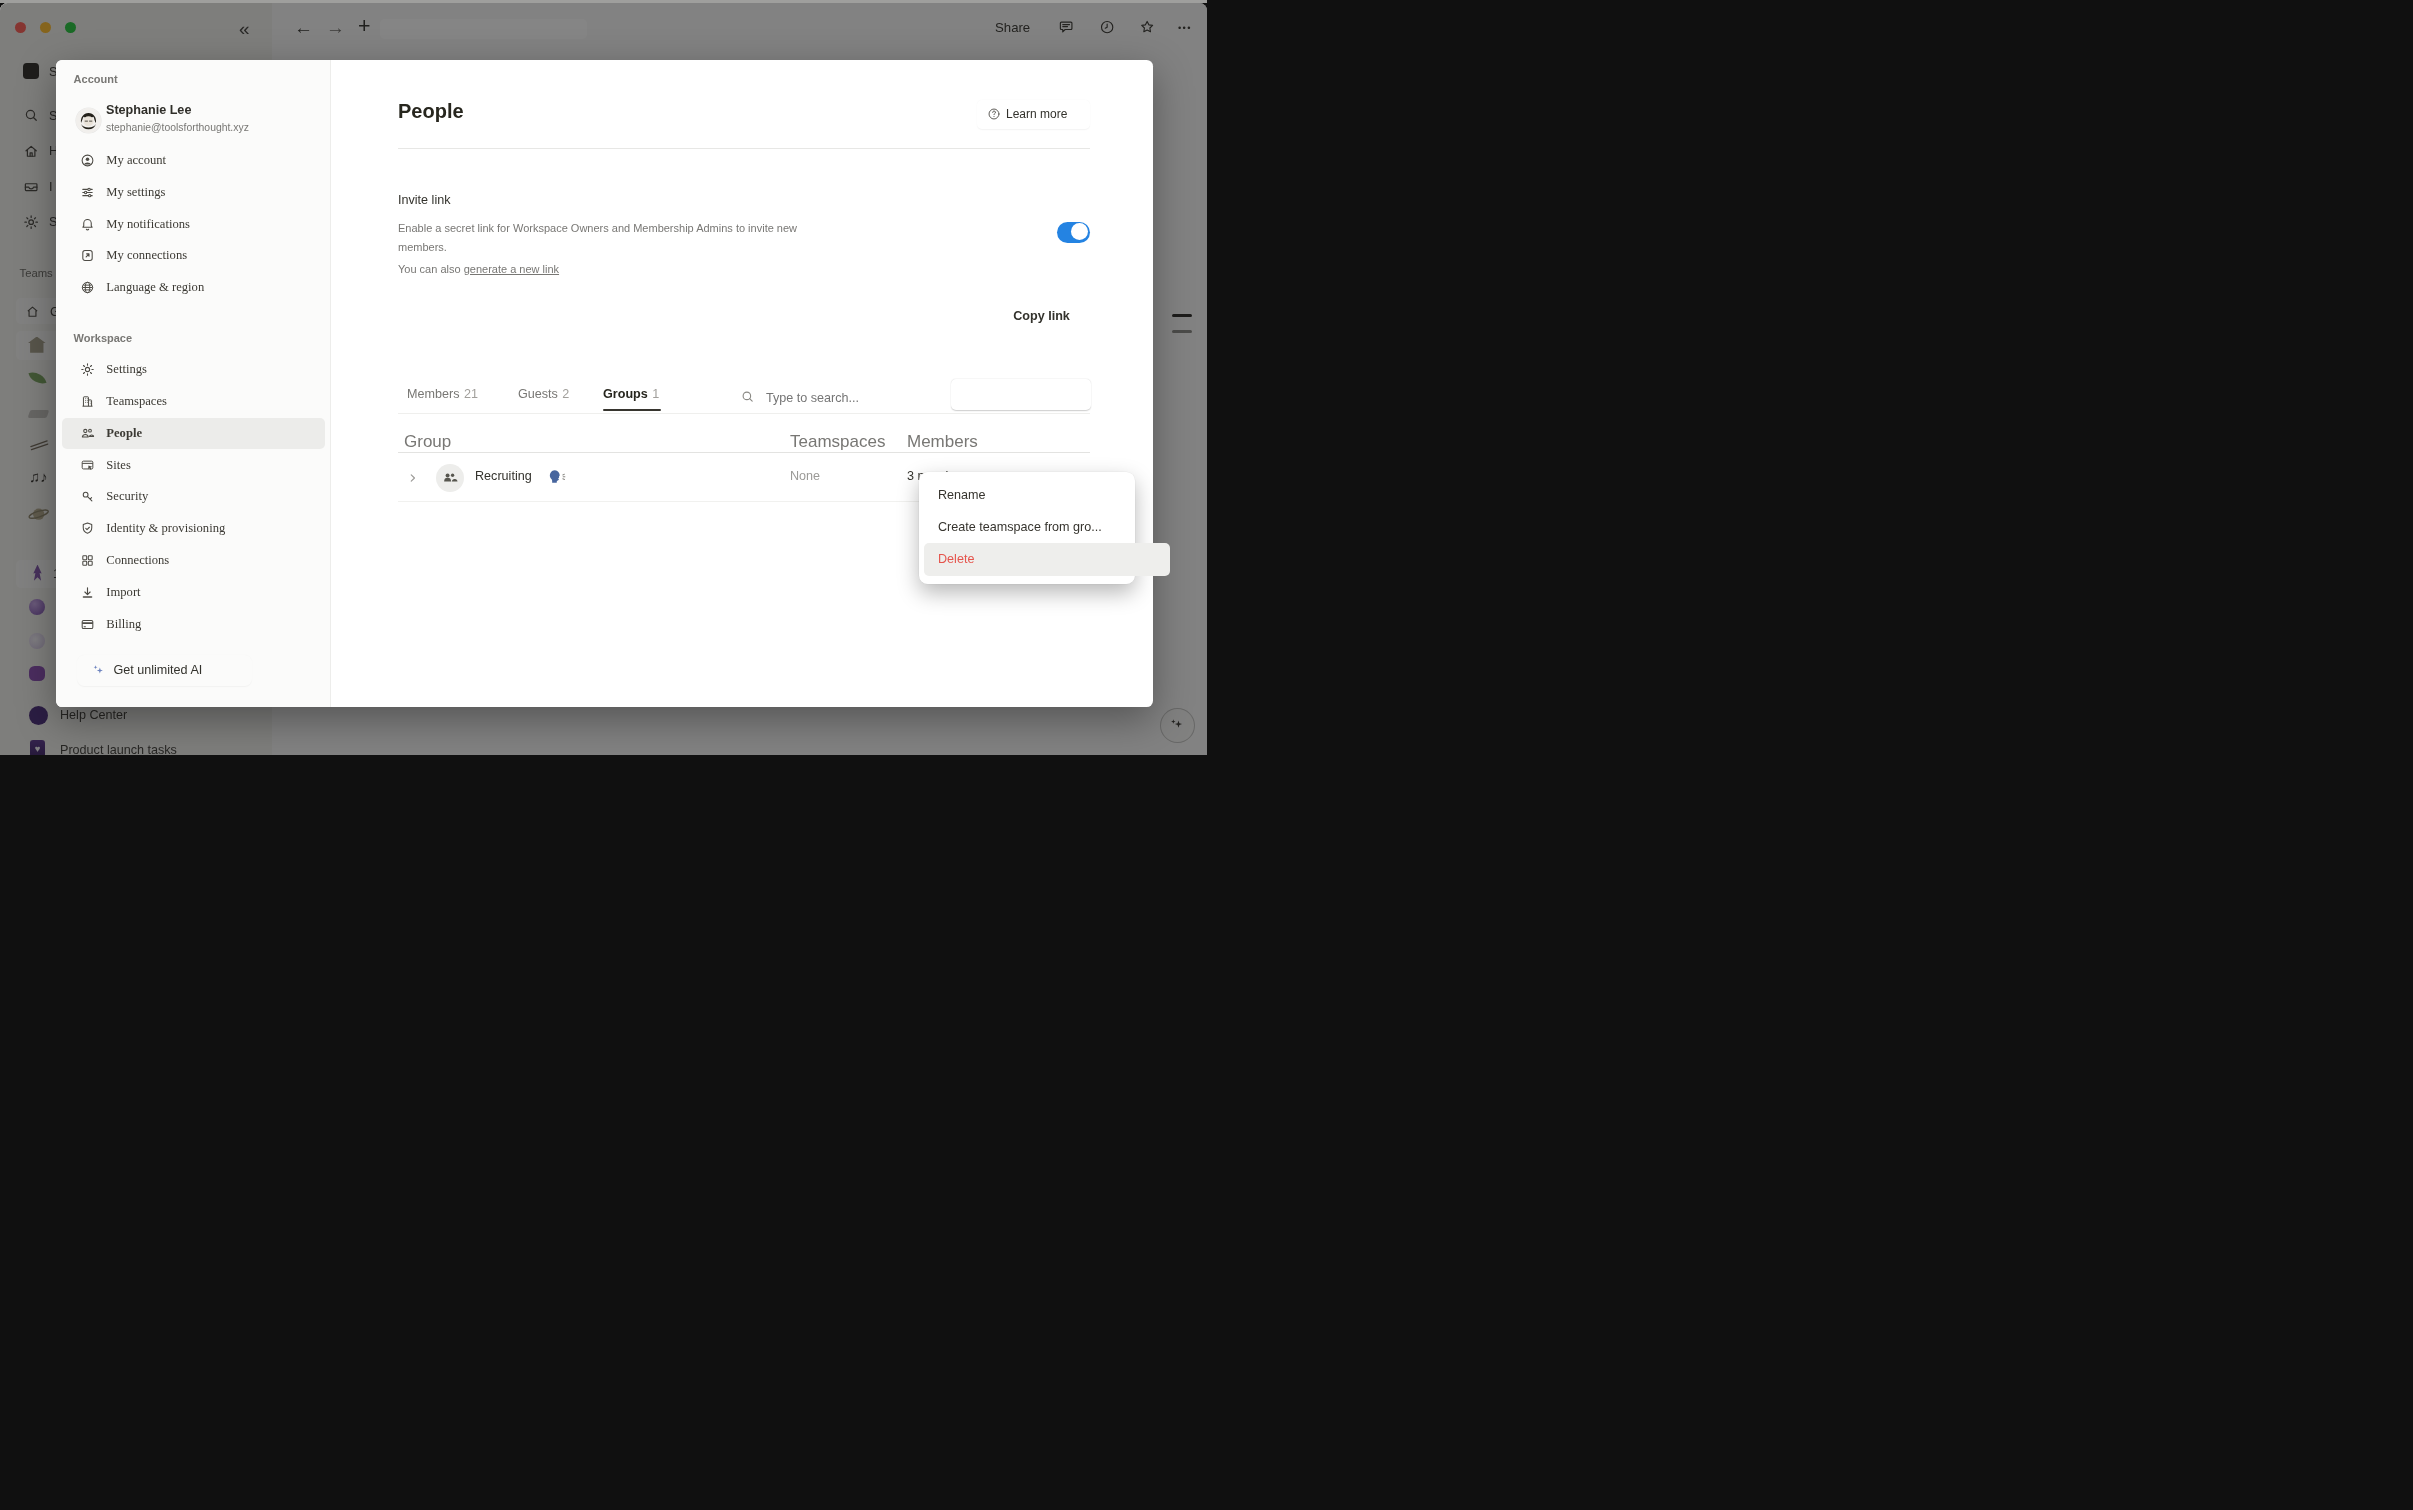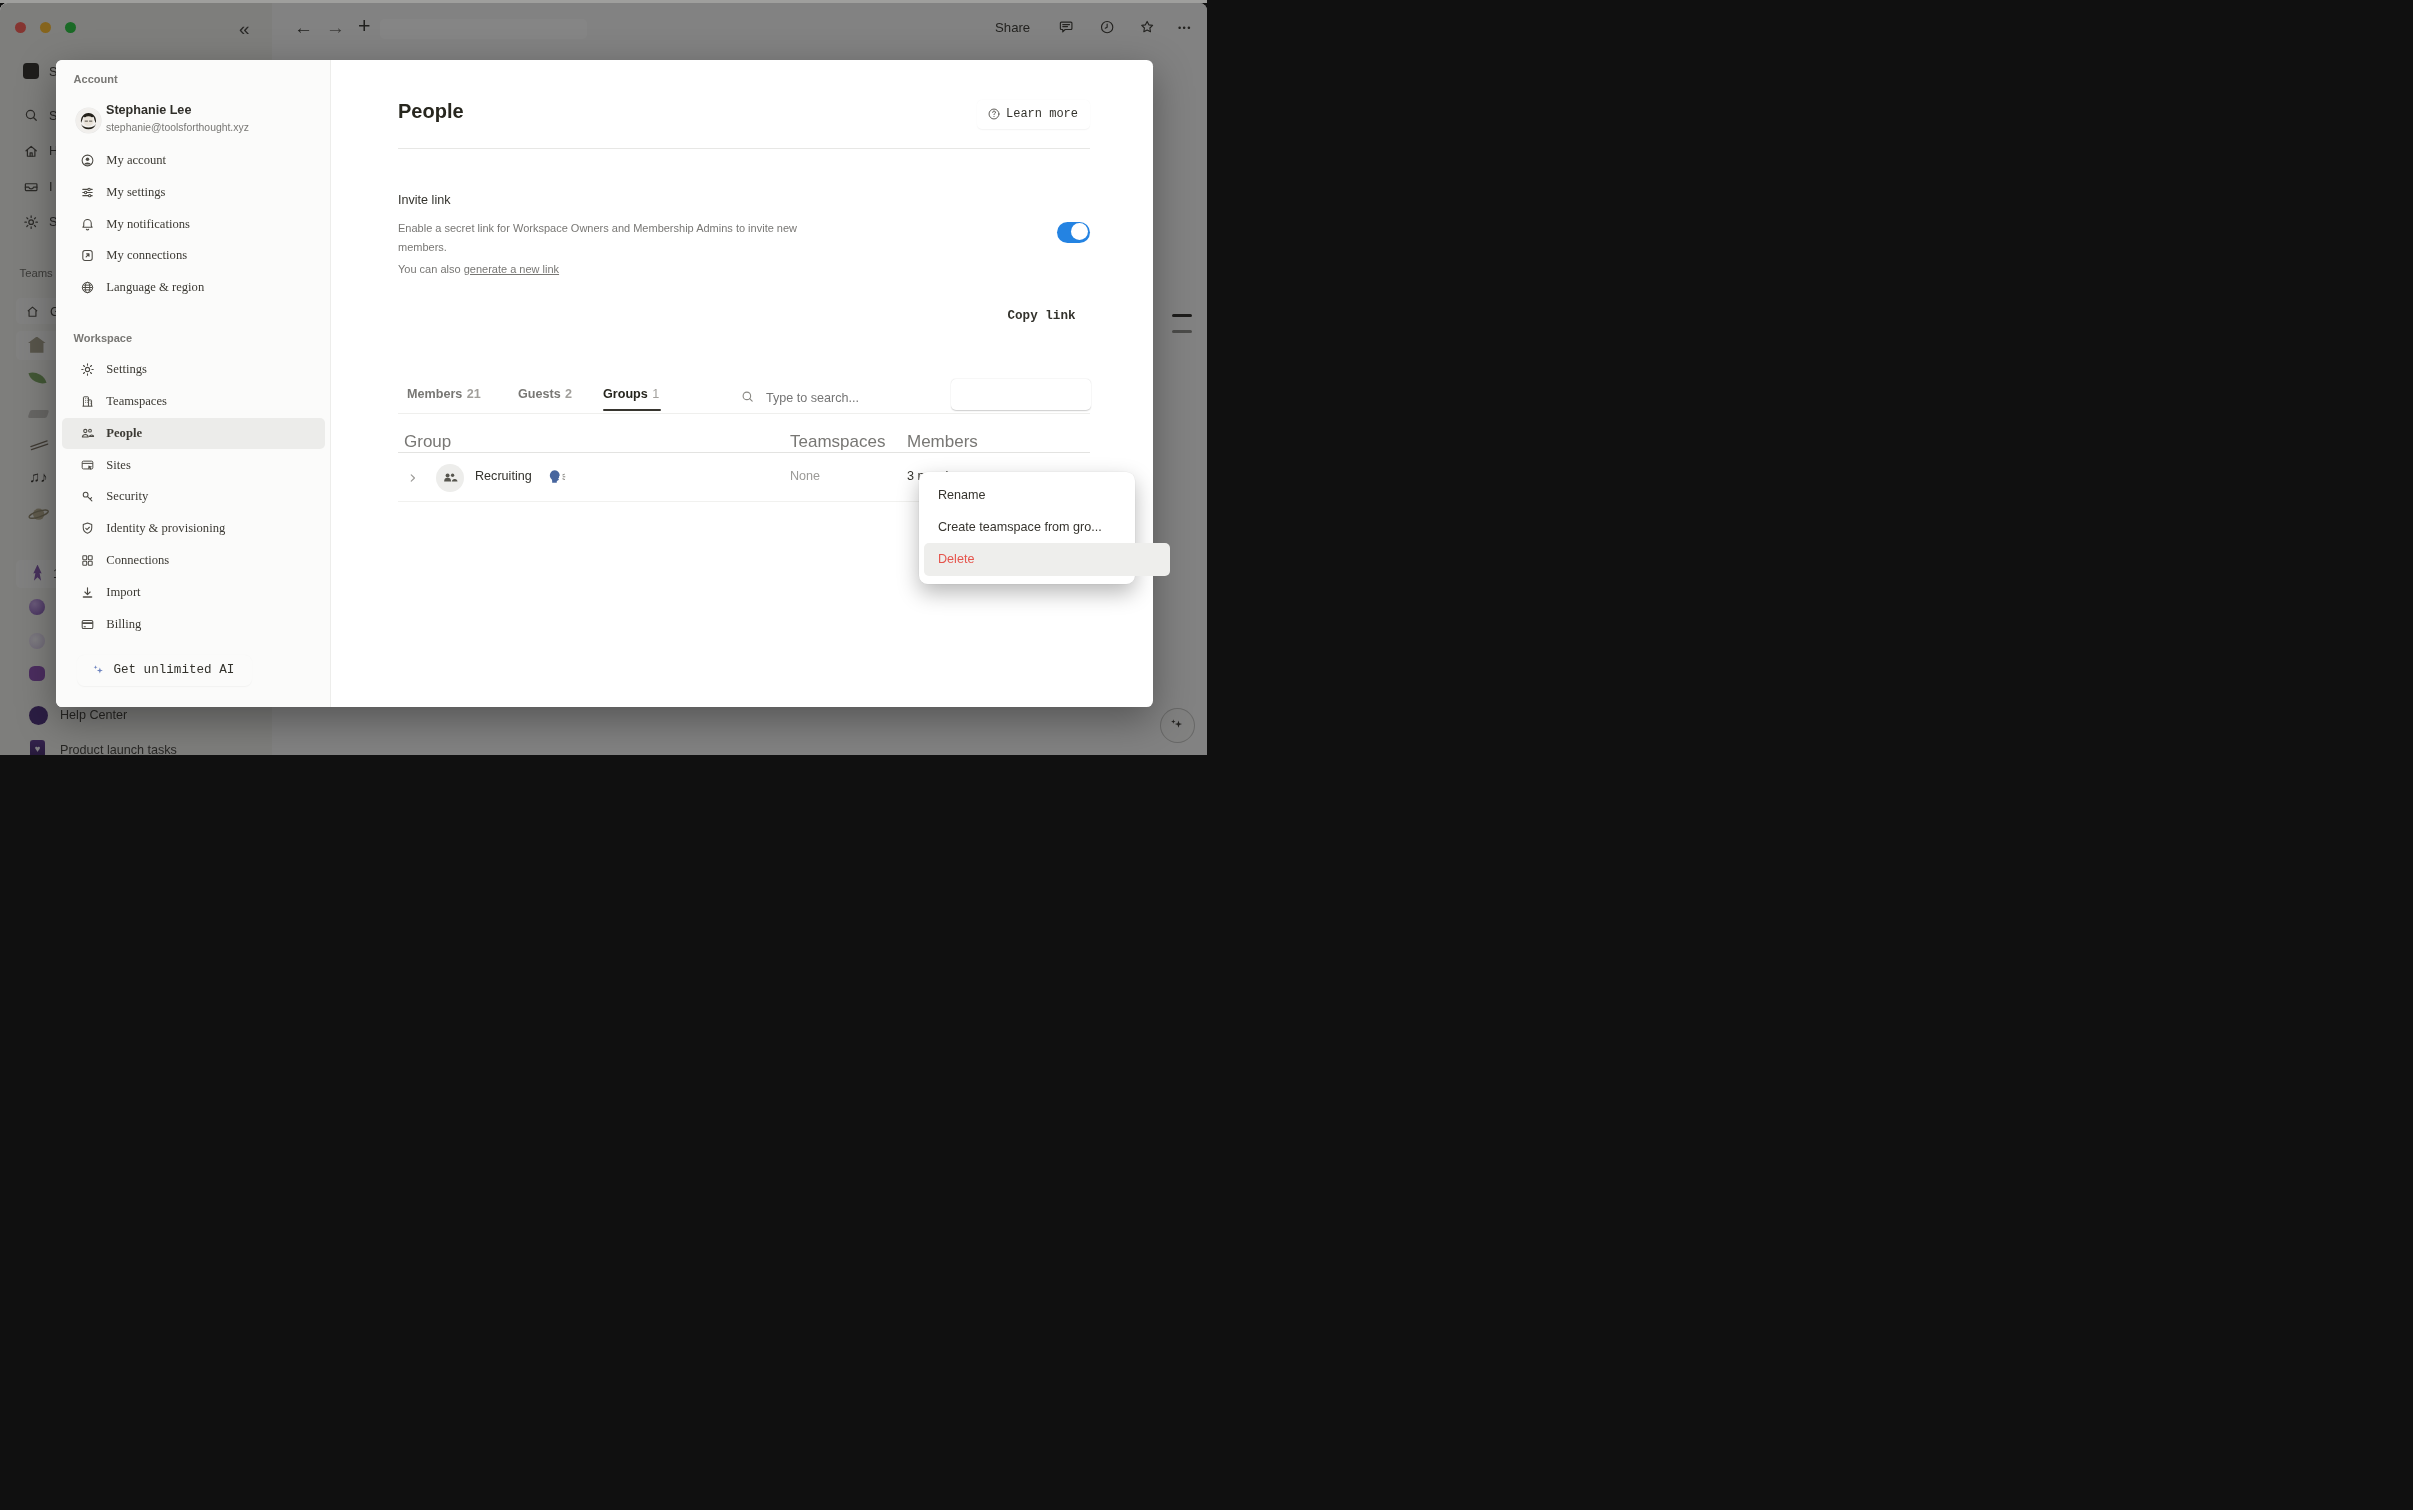--- a/index.html
+++ b/index.html
@@ -25,29 +25,29 @@
   .selected{background:#ececea;}
   .ai-btn{position:absolute;left:21.4px;top:595px;width:175px;height:31px;border:0.6px solid #e4e4e1;border-radius:7.5px;background:#fdfdfc;box-shadow:0 0.6px 1.3px rgba(0,0,0,0.04);}
   .content-title{font-size:20px;font-weight:700;color:#27261e;}
   .learn-btn{position:absolute;left:921px;top:40px;width:113px;height:29.5px;border:0.6px solid rgba(0,0,0,0.12);border-radius:5px;background:#fff;box-shadow:0 0.6px 1.3px rgba(0,0,0,0.05);}
   .divider{position:absolute;height:0.6px;background:#e7e7e5;}
   .gray-text{color:#787774;font-size:11px;text-align:center;}
   .toggle{position:absolute;left:1001px;top:162px;width:33px;height:21px;border-radius:10.7px;background:#2483e2;}
   .toggle .knob{position:absolute;right:1.9px;top:1.9px;width:17px;height:17px;border-radius:50%;background:#fff;}
   .url-input{position:absolute;left:342px;top:239px;width:586px;height:34px;border-radius:6.3px;background:#f7f7f5;border:0.6px solid #e1e1df;box-sizing:border-box;font-size:12.3px;color:#37352f;padding:0 10px;outline:none;white-space:nowrap;overflow:hidden;font-family:"Liberation Sans",sans-serif;}
   .copy-btn{position:absolute;left:937px;top:239px;width:97px;height:34px;border-radius:6.3px;border:0.6px solid rgba(0,0,0,0.12);background:#fff;font-size:12.6px;font-weight:700;color:#33322c;}
-  .tab{font-size:12.6px;color:#787774;white-space:nowrap;font-weight:bold;}
+  .tab{font-size:12.6px;color:#787774;white-space:nowrap;}
   .tab .cnt{color:#a19f9b;margin-left:4.4px;}
   .tab.active{color:#27261e;font-weight:700;}
   .create-btn{position:absolute;left:895px;top:319px;width:140px;height:31px;border-radius:5px;background:#2483e2;color:#fff;font-size:12.6px;font-weight:500;box-shadow:0 0.6px 1.3px rgba(0,0,0,0.2);}
   .th{font-size:17px;color:#787774;}
   .menu{position:absolute;left:919px;top:469px;width:216px;height:112px;background:#fff;border-radius:8.8px;box-shadow:0 8.8px 21.4px rgba(0,0,0,0.28),0 0 0 0.6px rgba(0,0,0,0.04);z-index:20;}
   .menu-item{position:absolute;left:5px;width:246px;height:31px;border-radius:5px;font-size:12.6px;color:#36342e;line-height:31px;padding-left:14px;box-sizing:border-box;white-space:nowrap;}
   .menu-item.danger{background:#eeeeec;color:#e5544c;height:33px;line-height:33px;}
-  .btn-reset{border:none;padding:0;margin:0;cursor:pointer;background:transparent;font-family:Liberation Mono, monospace;}
+  .btn-reset{border:none;padding:0;margin:0;cursor:pointer;background:transparent;font-family:Liberation Sans, sans-serif;}
   svg{display:block;}
 </style>
 </head>
 <body>
 
 <div class="stage">
   <div class="window">
 
     <div class="bg-sidebar"></div>
 

